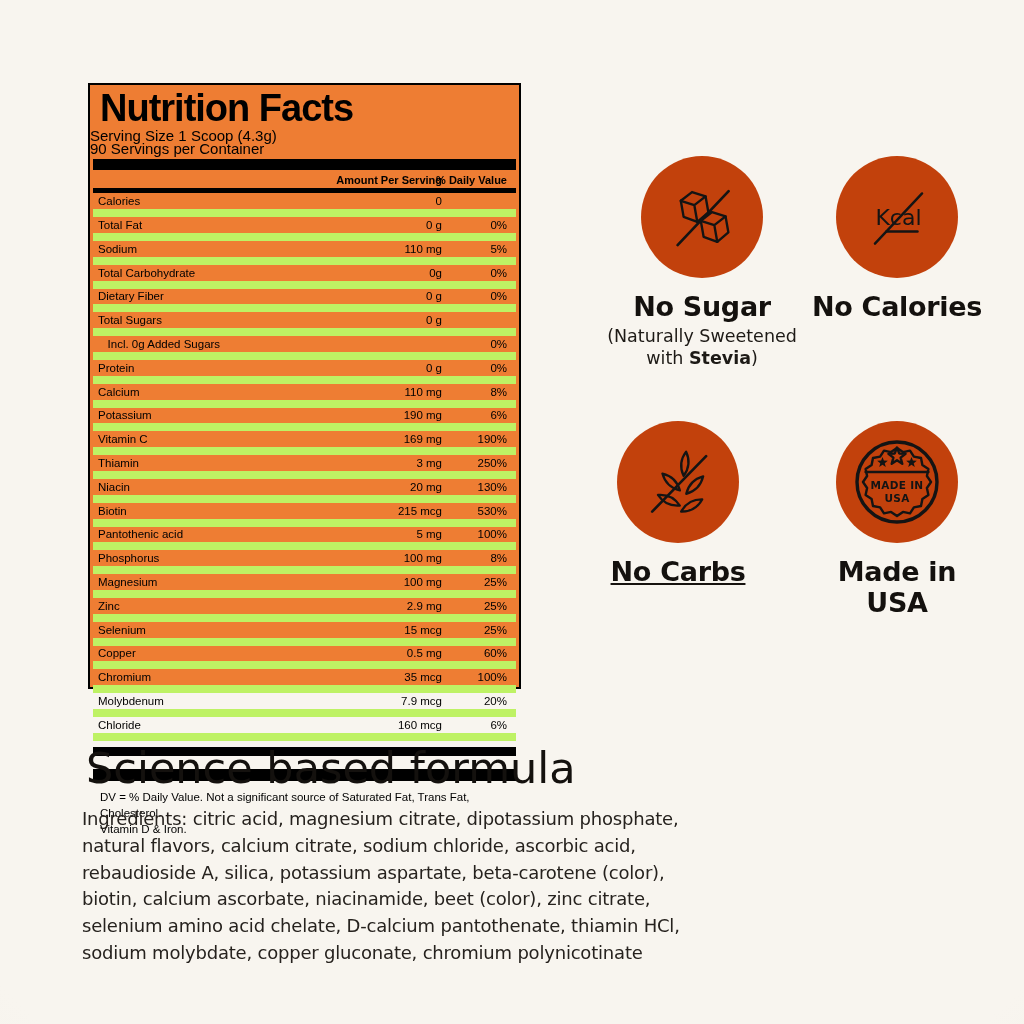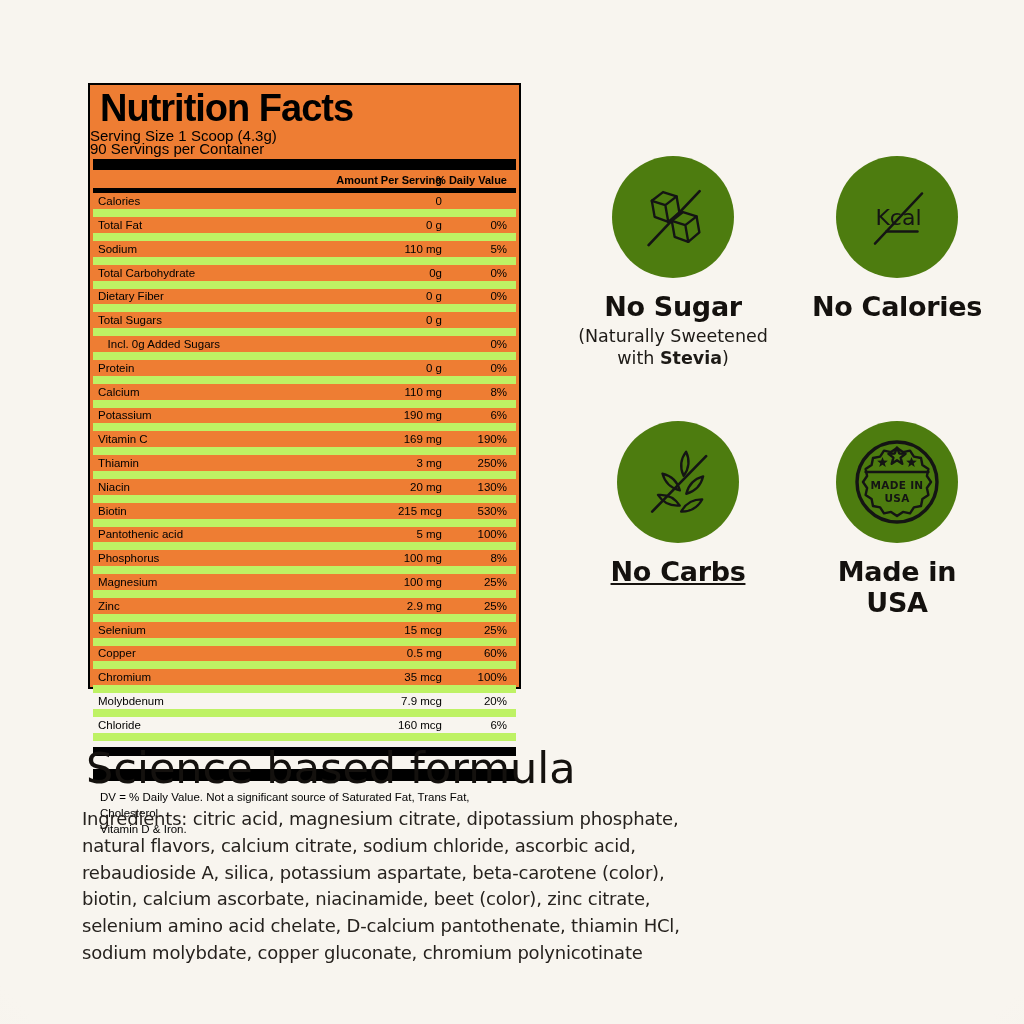--- a/index.html
+++ b/index.html
@@ -33,26 +33,26 @@
   .n-row .rn{flex:1;white-space:pre;}
   .n-row .ra{width:95px;text-align:right;}
   .n-row .rd{width:65px;text-align:right;}
   .bar-b1{height:9px;margin:6px 3px 0;}
   .bar-b2{height:12px;margin:13px 3px 0;}
   .foot{
     margin:8px 10px 0;font-size:11.5px;line-height:16px;white-space:pre-line;
   }
   
   .feature{position:absolute;width:220px;text-align:center;}
-  .f1{left:563px;top:156px;text-align:center;}
+  .f1{left:592px;top:156px;text-align:center;}
   .f2{left:787px;top:156px;}
   .f3{left:568px;top:421px;text-decoration:underline;}
   .f4{left:787px;top:421px;}
   .circle{
-    width:122px;height:122px;border-radius:50%;background:#4d7c0f;
+    width:122px;height:122px;border-radius:50%;background:#c2410c;
     margin:0 auto;display:flex;align-items:center;justify-content:center;
   }
   .flabel{
     margin-top:13px;font-size:27px;line-height:31px;font-weight:bold;
     color:#14110E;letter-spacing:-0.3px;
   }
   .fnote{
     max-width:190px;margin:3px auto 0;font-size:17.5px;line-height:22px;color:#1D1A16;
   }
   .icon-stroke{stroke:#141414;fill:none;stroke-linecap:round;stroke-linejoin:round;}

